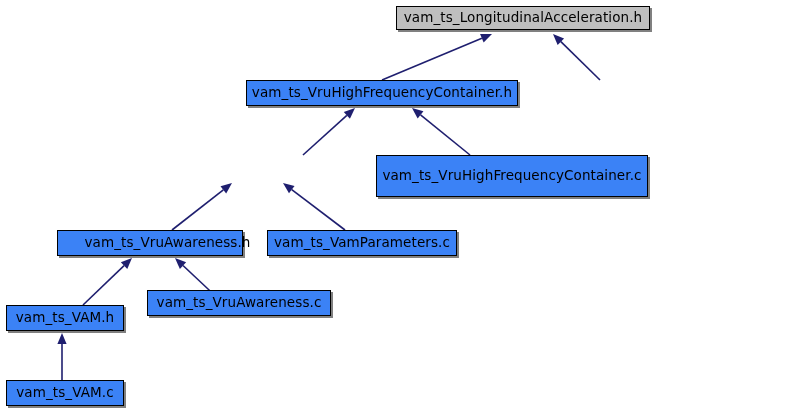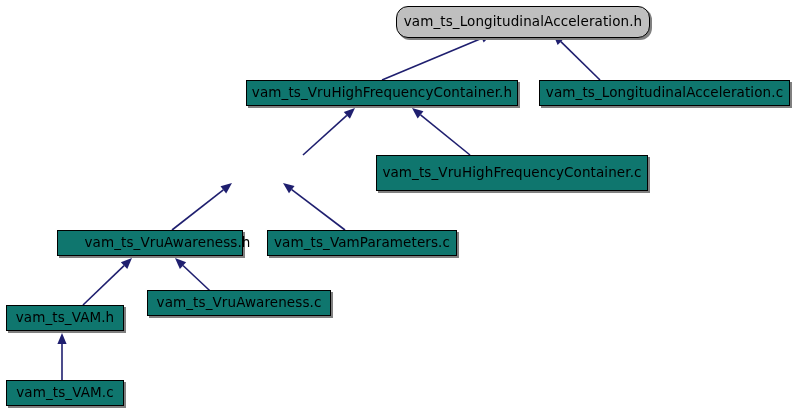--- a/index.html
+++ b/index.html
@@ -20,21 +20,21 @@
     left: 0;
     top: 0;
     width: 797px;
     height: 411px;
     pointer-events: none;
   }
   .node {
     position: absolute;
     box-sizing: border-box;
     border: 1px solid #000000;
-    background: #0f766e;
+    background: #3b82f6;
     color: #000000;
     font-size: 13.5px;
     line-height: 1;
     display: flex;
     align-items: center;
     justify-content: center;
     white-space: nowrap;
     box-shadow: 2px 2px 0 0 #808080;
     z-index: 2;
   }
@@ -64,30 +64,27 @@
       <polygon points="232,183 226.17713649739724,193.40453077414145 220.503846324965,186.16203268167476" fill="#1f1f6f"></polygon>
       <line x1="345" y1="230" x2="291.76595097979725" y2="189.64515638791082" stroke="#1f1f6f" stroke-width="1.6"></line>
       <polygon points="283,183 294.5448345601963,185.9793950690865 288.9870673993982,193.31091770673513" fill="#1f1f6f"></polygon>
       <line x1="83" y1="305" x2="124.06150268021004" y2="265.61447702102305" stroke="#1f1f6f" stroke-width="1.6"></line>
       <polygon points="132,258 127.24573852536513,268.9342122638443 120.87726683505495,262.2947417782018" fill="#1f1f6f"></polygon>
       <line x1="225" y1="305" x2="183.0149043579221" y2="265.53401009644676" stroke="#1f1f6f" stroke-width="1.6"></line>
       <polygon points="175,258 186.16549039825438,262.18232281949753 179.8643183175898,268.885697373396" fill="#1f1f6f"></polygon>
       <line x1="62" y1="380" x2="62" y2="344" stroke="#1f1f6f" stroke-width="1.6"></line>
       <polygon points="62,333 66.6,344 57.4,344" fill="#1f1f6f"></polygon>
     </svg>
-<div class="node root" style="left: 396px; top: 6px; width: 254px; height: 32px; border-radius: 12px;">
+<div class="node root" style="left: 396px; top: 6px; width: 254px; height: 24px;">
       <span class="node-label">vam_ts_LongitudinalAcceleration.h</span>
     </div>
     <div class="node" style="left: 246px; top: 80px; width: 272px; height: 26px;">
       <span class="node-label">vam_ts_VruHighFrequencyContainer.h</span>
     </div>
-    <div class="node" style="left: 539px; top: 80px; width: 251px; height: 26px;">
-      <span class="node-label">vam_ts_LongitudinalAcceleration.c</span>
-    </div>
-    <div class="node" style="left: 376px; top: 155px; width: 272px; height: 36px;">
+    <div class="node" style="left: 376px; top: 155px; width: 272px; height: 42px;">
       <span class="node-label">vam_ts_VruHighFrequencyContainer.c</span>
     </div>
     <div class="node" style="left: 57px; top: 230px; width: 186px; height: 26px; padding-left: 35px;">
       <span class="node-label">vam_ts_VruAwareness.h</span>
     </div>
     <div class="node" style="left: 267px; top: 230px; width: 190px; height: 26px; text-align: right;">
       <span class="node-label">vam_ts_VamParameters.c</span>
     </div>
     <div class="node" style="left: 6px; top: 305px; width: 118px; height: 26px; justify-content: center;">
       <span class="node-label">vam_ts_VAM.h</span>

